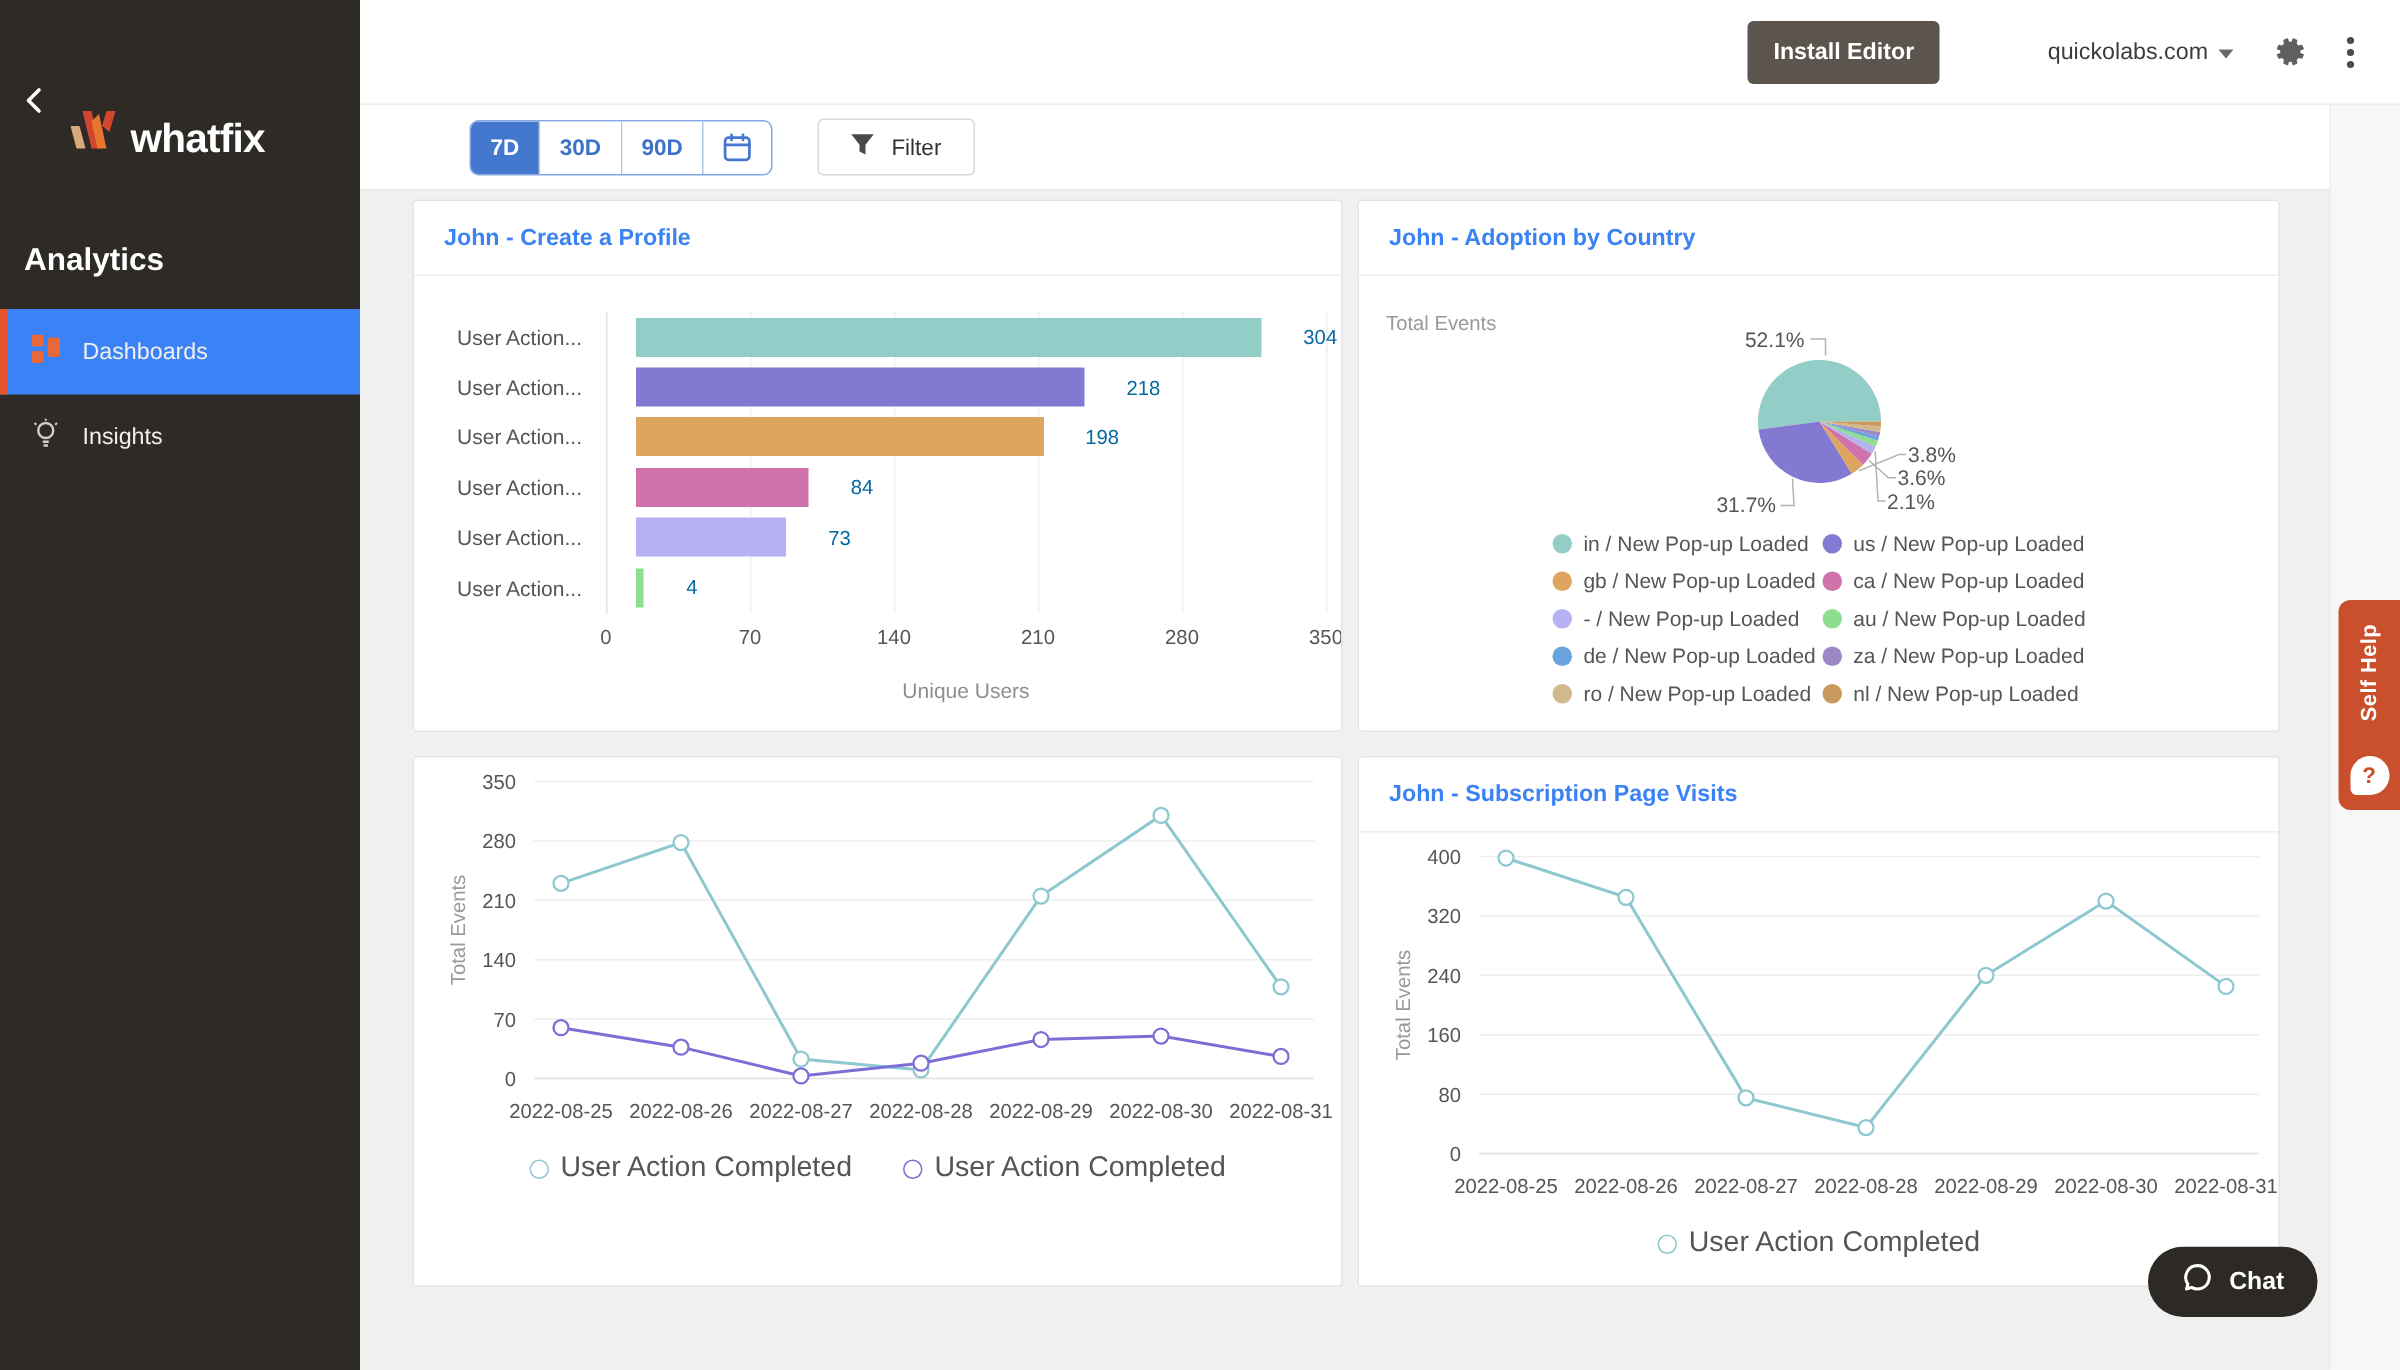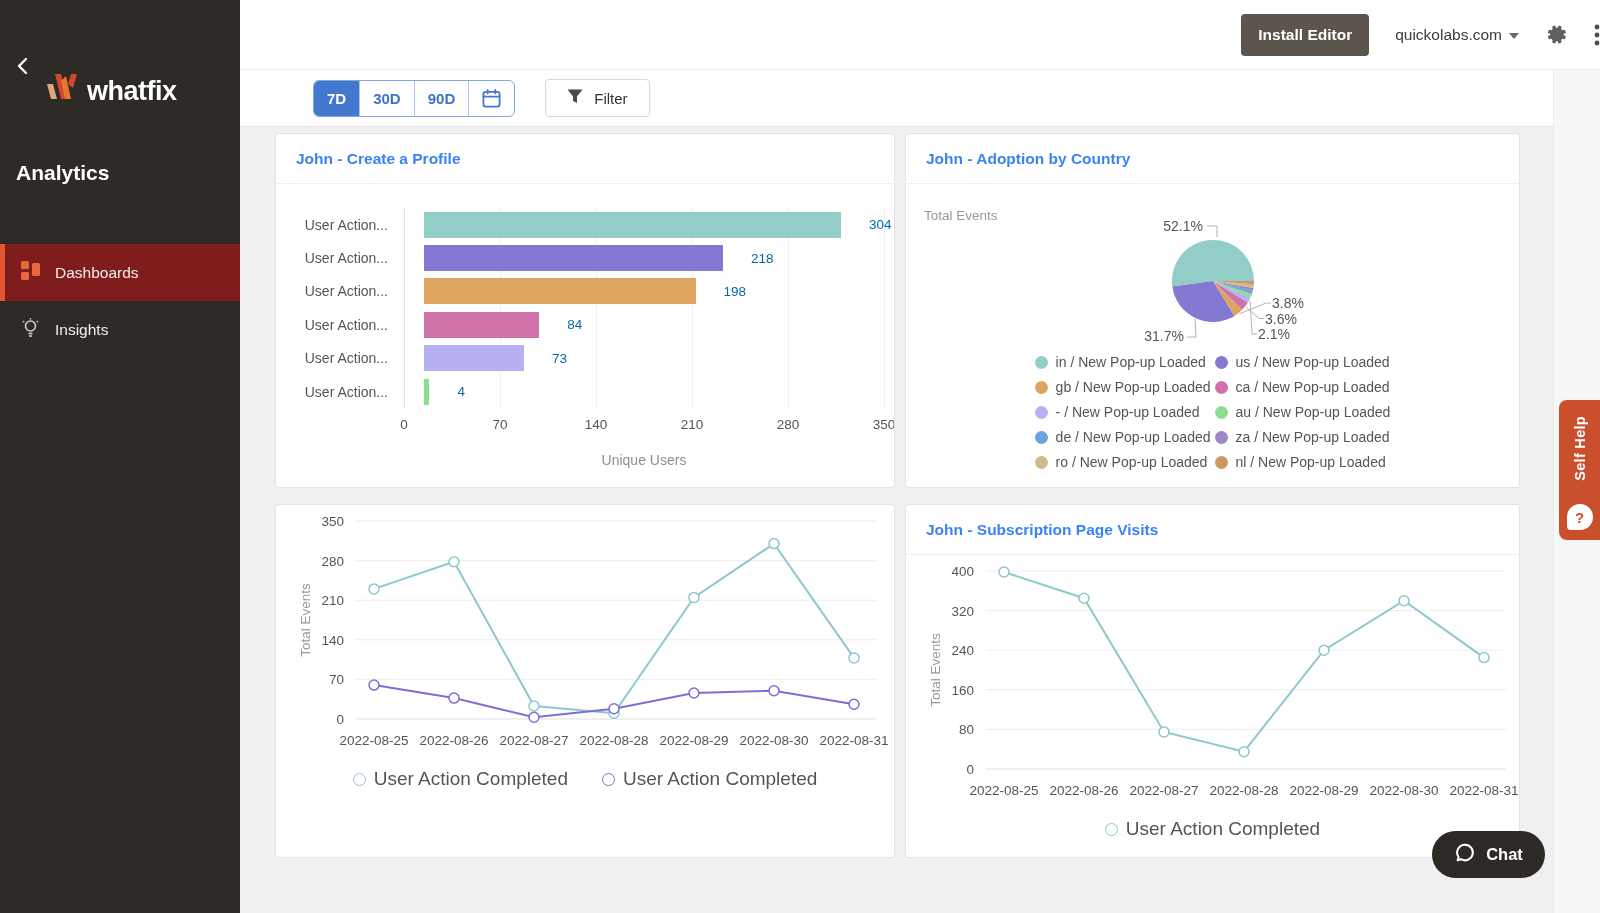--- a/index.html
+++ b/index.html
@@ -10,28 +10,28 @@
   }
 
   
   .sidebar { position:fixed; left:0; top:0; bottom:0; width:240px; background:#2e2a26; z-index:10; }
   .sidebar-header { display:flex; align-items:center; gap:13px; padding:27px 0 0 16px; }
   .back-btn { width:18px; height:18px; display:flex; align-items:center; cursor:pointer; }
   .logo { display:flex; align-items:flex-end; gap:4px;margin-top:44px; }
   .logo-text { color:#fff; font-size:27px; font-weight:bold; letter-spacing:-0.5px; line-height:1; }
   .section-title { color:#fff; font-size:21px; font-weight:bold; padding:56px 0 20px 16px; }
   .nav-item { position:relative; height:57px; display:flex; align-items:center; gap:15px; padding-left:21px; color:#f1efed; font-size:15.5px; cursor:pointer; }
-  .nav-item.active { background:#7f1d1d;margin-top:39px; }
+  .nav-item.active { background:#3b82f6; }
   .nav-item.active::before { content:""; position:absolute; left:0; top:0; bottom:0; width:5px; background:#e2552e; }
 
   
   .topbar { position:fixed; left:240px; right:0; top:0; height:70px; background:#fff; border-bottom:1px solid #ececec;
-    display:flex; align-items:center; justify-content:flex-end; gap:26px; z-index:8; }
+    display:flex; align-items:center; justify-content:flex-end; gap:26px; padding-right:30px; z-index:8; }
   .install-btn { background:#5b554e; color:#fff; font-weight:bold; font-size:15.5px; padding:12px 17px; border-radius:4px; border:none; cursor:pointer; font-family:inherit; }
-  .account { display:flex; align-items:center; gap:7px; color:#3c3c3c; font-size:15.5px; cursor:pointer; }
+  .account { display:flex; align-items:center; gap:7px; color:#3c3c3c; font-size:15.5px; cursor:pointer;margin-left:46px; }
   .caret-down { width:0; height:0; border-left:5px solid transparent; border-right:5px solid transparent; border-top:6px solid #6b6b6b; margin-top:2px; }
   .icon-btn { cursor:pointer; display:flex; align-items:center; }
 
   
   .filterbar { position:fixed; left:240px; top:70px; right:47px; height:57px; background:#fff; border-bottom:1px solid #e6e6e6;
     display:flex; align-items:center; padding-left:33px; z-index:7; }
   .range-group { display:flex; align-items:stretch; height:37px; border:1px solid #84a6e2; border-radius:6px; overflow:hidden; background:#fff;margin-left:40px; }
   .range-btn { display:flex; align-items:center; padding:0 13px; font-size:15px; font-weight:bold; color:#3e72c9; border-right:1px solid #aec4ec; cursor:pointer; background:#fff; }
   .range-btn.active { background:#4478cf; color:#fff; }
   .range-cal { display:flex; align-items:center; padding:0 12px; cursor:pointer; }

